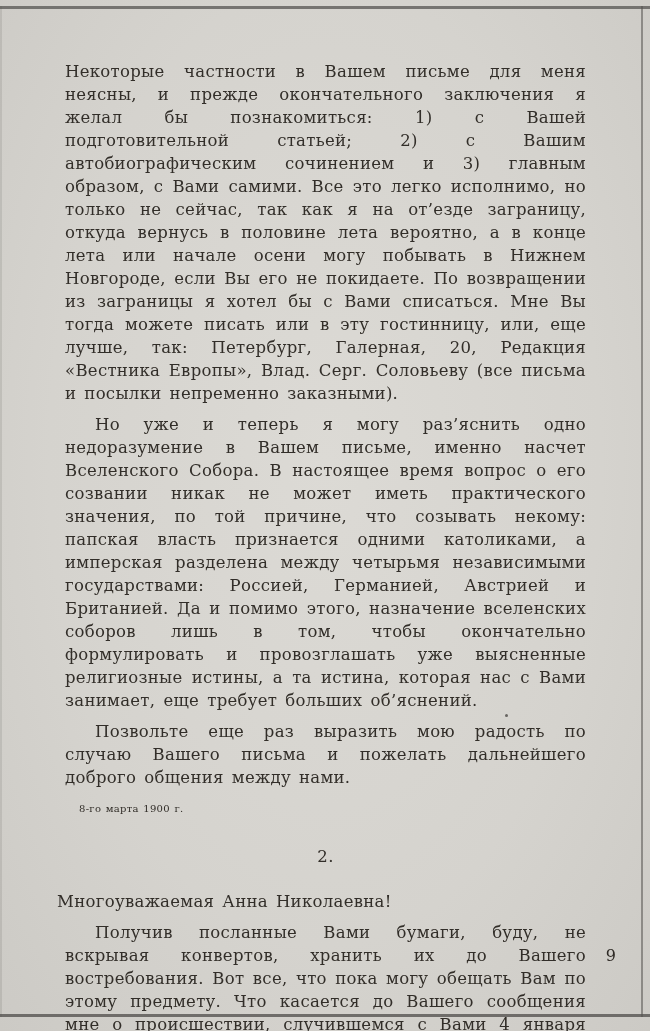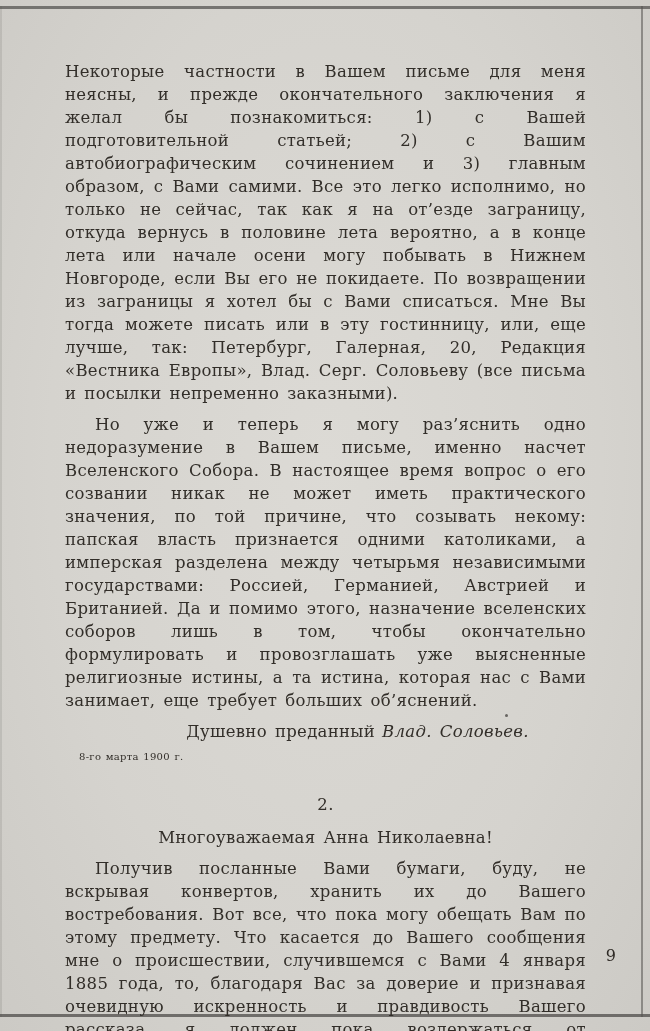--- a/index.html
+++ b/index.html
@@ -67,22 +67,21 @@
     font-size: 10px;
     text-align: left;
     word-spacing: 1px;
   }
   .section-number {
     margin: 25px 0 0 0;
     text-align: center;
     text-indent: 0;
   }
   .salutation {
-    margin: 10px 0 7px 0;
-    text-align: center;
+    margin: 22px 0 7px 0;
     text-indent: 0;
   }
   .page-number {
     position: absolute;
     right: 34px;
     bottom: 66px;
     font-size: 16px;
     color: #2f2b26;
   }
 </style>
@@ -96,22 +95,22 @@
   <div class="edge edge-right"></div>
   <div class="edge edge-left"></div>
   <div class="speck"></div>
 
   <div class="text-block">
 
     <p class="para no-indent">Некоторые частности в Вашем письме для меня неясны, и прежде окончательного заключения я желал бы познакомиться: 1) с Вашей подготовительной статьей; 2) с Вашим автобиографическим сочинением и 3) главным образом, с Вами самими. Все это легко исполнимо, но только не сейчас, так как я на от’езде заграницу, откуда вернусь в половине лета вероятно, а в конце лета или начале осени могу побывать в Нижнем Новгороде, если Вы его не покидаете. По возвращении из заграницы я хотел бы с Вами списаться. Мне Вы тогда можете писать или в эту гостинницу, или, еще лучше, так: Петербург, Галерная, 20, Редакция «Вестника Европы», Влад. Серг. Соловьеву (все письма и посылки непременно заказными).</p>
 
     <p class="para">Но уже и теперь я могу раз’яснить одно недоразумение в Вашем письме, именно насчет Вселенского Собора. В настоящее время вопрос о его созвании никак не может иметь практического значения, по той причине, что созывать некому: папская власть признается одними католиками, а имперская разделена между четырьмя независимыми государствами: Россией, Германией, Австрией и Британией. Да и помимо этого, назначение вселенских соборов лишь в том, чтобы окончательно формулировать и провозглашать уже выясненные религиозные истины, а та истина, которая нас с Вами занимает, еще требует больших об’яснений.</p>
 
+    <p class="para">Позвольте еще раз выразить мою радость по случаю Вашего письма и пожелать дальнейшего доброго общения между нами.</p>
 
-    <p class="signature"><span>Душевно преданный</span><span class="sig-name">Влад. Соловьев.</span></p>
 
     <p class="date">8-го марта 1900 г.</p>
 
     <p class="section-number">2.</p>
 
     <p class="salutation">Многоуважаемая Анна Николаевна!</p>
 
     <p class="para">Получив посланные Вами бумаги, буду, не вскрывая конвертов, хранить их до Вашего востребования. Вот все, что пока могу обещать Вам по этому предмету. Что касается до Вашего сообщения мне о происшествии, случившемся с Вами 4 января 1885 года, то, благодаря Вас за доверие и признавая очевидную искренность и правдивость Вашего рассказа, я должен пока воздержаться от окончательного суждения о самом факте; обращу только Ваше</p>
 
   </div>

